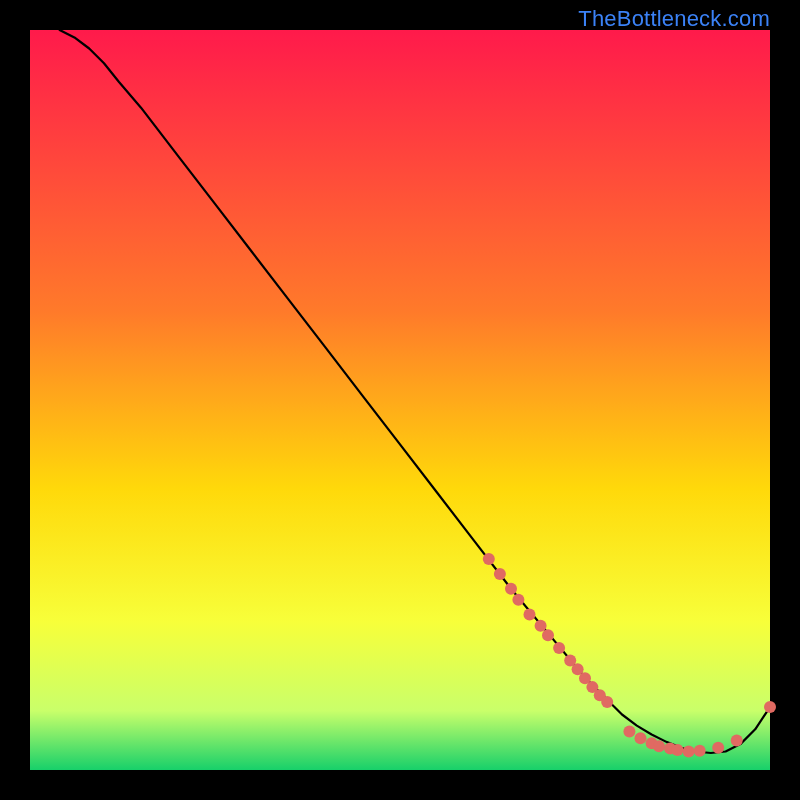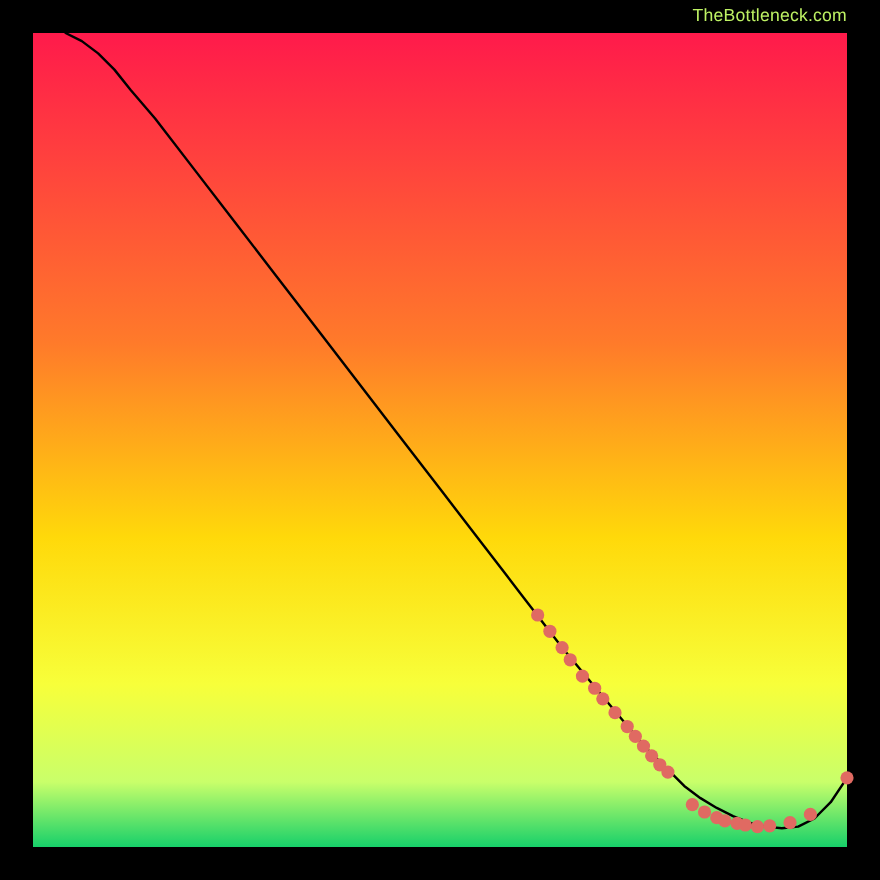--- a/index.html
+++ b/index.html
@@ -32,22 +32,22 @@
     position: absolute;
     left: 0; top: 0;
     width: 740px;
     height: 740px;
     overflow: visible;
   }
   .credit {
     position: absolute;
     top: 6px;
     right: 30px;
-    color: #bef264;
-    font-size: 16px;
+    color: #3b82f6;
+    font-size: 22px;
     letter-spacing: 0.2px;
   }
 </style>
 </head>
 <body>
 
 <div class="stage">
   <div class="credit">TheBottleneck.com</div>
   <div class="plot-area">
     <svg class="gradient-bg" viewBox="0 0 740 740" preserveAspectRatio="none">

